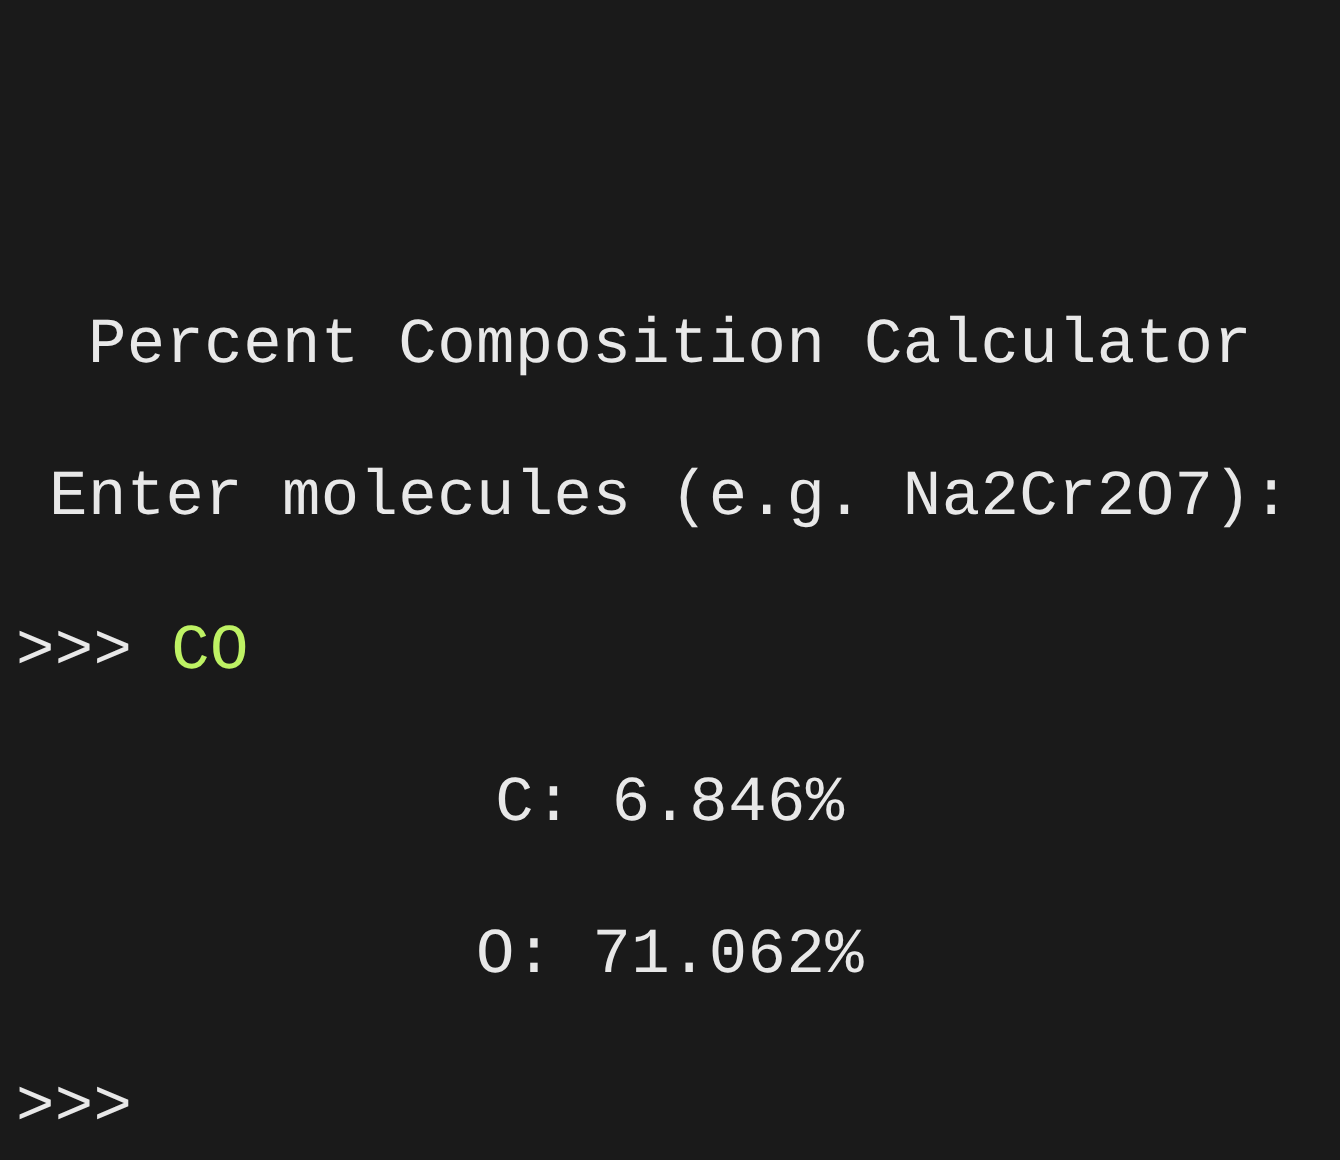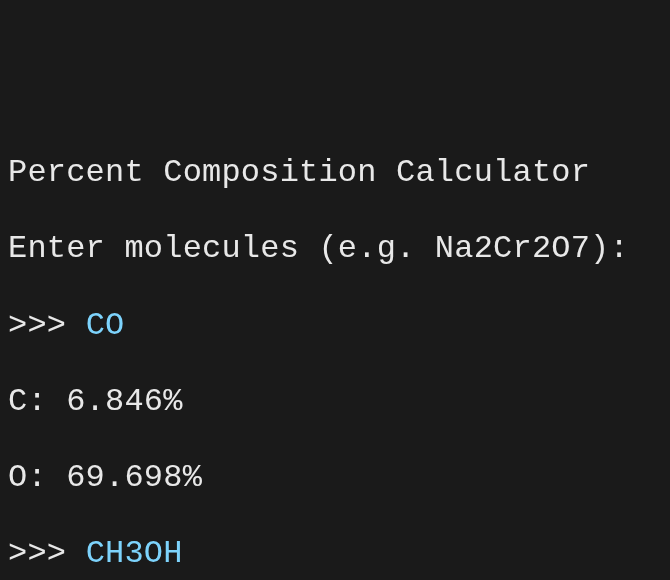--- a/index.html
+++ b/index.html
@@ -17,43 +17,44 @@
       font-family: "SF Mono", "Menlo", "Consolas", "Courier New", monospace;
       font-size: 32px;
       line-height: 1.19;
       color: #e8e8e8;
       padding: 2px 8px 8px 8px;
       white-space: pre;
       letter-spacing: 0.2px;
     }
     .line {
       display: block;
+      text-align: center;
     }
     .prompt-line {
       display: flex;
       align-items: baseline;
     }
     .prompt {
       color: #e8e8e8;
     }
     .input-text {
-      color: #7dd3fc;
+      color: #bef264;
     }
   </style>
 </head>
 <body>
 
 
 
 <span class="line">Percent Composition Calculator</span>
 <span class="line">Enter molecules (e.g. Na2Cr2O7):</span>
 <div class="prompt-line"><span class="prompt">&gt;&gt;&gt; </span><span class="input-text">CO</span></div>
 <span class="line">C: 6.846%</span>
-<span class="line">O: 69.698%</span>
-<div class="prompt-line"><span class="prompt">&gt;&gt;&gt; </span><span class="input-text">CH3OH</span></div>
+<span class="line">O: 71.062%</span>
+<div class="prompt-line"><span class="prompt">&gt;&gt;&gt; </span></div>
 
 
 
 
 
 
 
 
 
 

